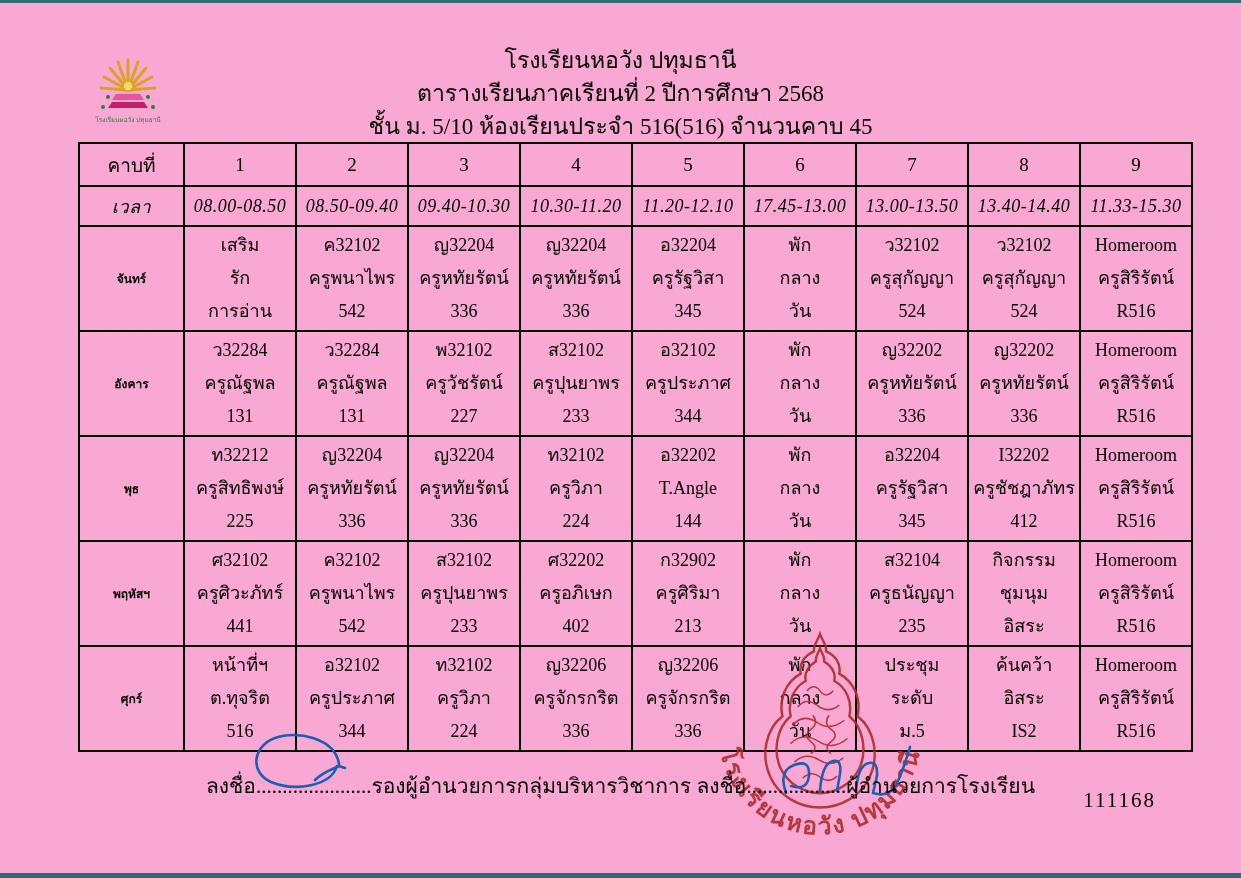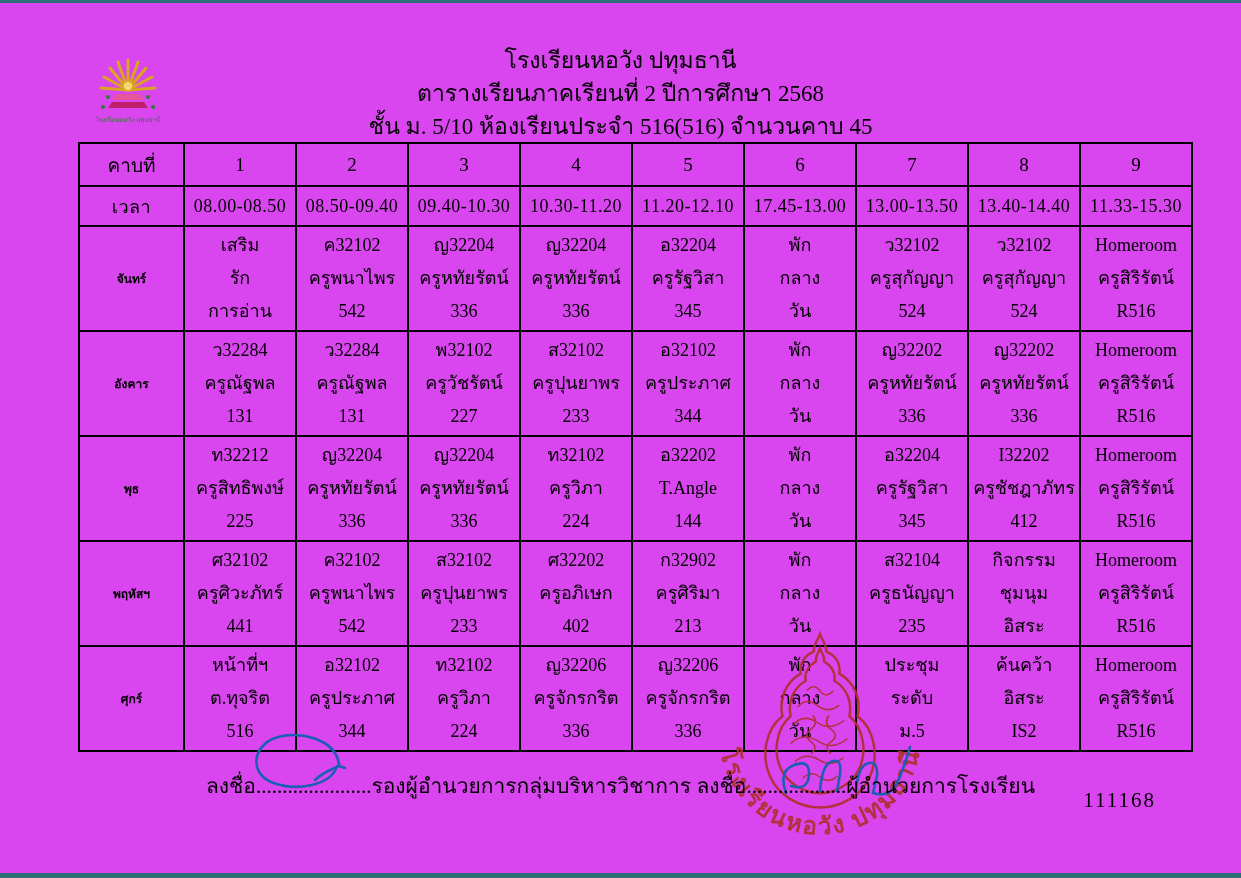--- a/index.html
+++ b/index.html
@@ -1,37 +1,37 @@
 <!DOCTYPE html>
 <html style="--stamp-red: #b03030; --signature-blue: #1a5fb4; --logo-gold: #d9a520; --logo-pink: #e8559d; --logo-green: #2e7d32; --edge-teal: #2e6e78;"><head>
 <meta charset="utf-8">
 <style>
   html,body{margin:0;padding:0;background:#ffffff;}
   .page{
-    position:relative;width:1241px;height:878px;background:#d946ef;overflow:hidden;
+    position:relative;width:1241px;height:878px;background:#f9a8d4;overflow:hidden;
     font-family:"Liberation Serif","DejaVu Serif",serif;color:#000;
   }
   .edge{position:absolute;left:0;width:100%;background:var(--edge-teal,#2e6e78);}
   .edge.top{top:0;height:3px;}
   .edge.bottom{bottom:0;height:5px;}
 
   .logo{position:absolute;left:86px;top:50px;width:84px;height:92px;}
   .logo .ray{stroke:var(--logo-gold,#d9a520);stroke-width:3;stroke-linecap:round;fill:none;}
   .logo .flame{fill:#f5d76e;stroke:var(--logo-gold,#d9a520);stroke-width:1.5;}
   .logo .tray{fill:var(--logo-pink,#e8559d);}
   .logo .base{fill:#c21f6b;}
   .logo .leaf{fill:var(--logo-green,#2e7d32);}
   .logo .caption{fill:var(--logo-green,#2e7d32);font-size:6.5px;font-family:"Liberation Serif",serif;}
 
   .titles{position:absolute;left:0;top:44px;width:100%;text-align:center;line-height:33px;font-size:23px;}
 
   table.tt{position:absolute;left:63px;top:142px;width:1115px;border-collapse:collapse;table-layout:fixed;margin-left:15px;}
   table.tt td{border:2px solid #000;text-align:center;vertical-align:middle;padding:0;overflow:hidden;}
   tr.r-head{height:43px;}
-  tr.r-time{height:40px;}
+  tr.r-time{height:40px;font-style:italic;}
   tr.r-day{height:105px;}
   td.ph{font-size:19px;}
   td.tm{font-size:18px;letter-spacing:0.5px;}
   td.day{font-weight:bold;font-size:12px;}
   td.les .cline{line-height:33px;font-size:18px;white-space:nowrap;}
 
   .signline{position:absolute;left:0;top:769px;width:100%;text-align:center;font-size:21px;}
   .docnum{position:absolute;right:85px;top:788px;font-size:21px;letter-spacing:2px;}
 
   .stamp{position:absolute;left:690px;top:628px;width:260px;height:218px;opacity:.92;pointer-events:none;}

